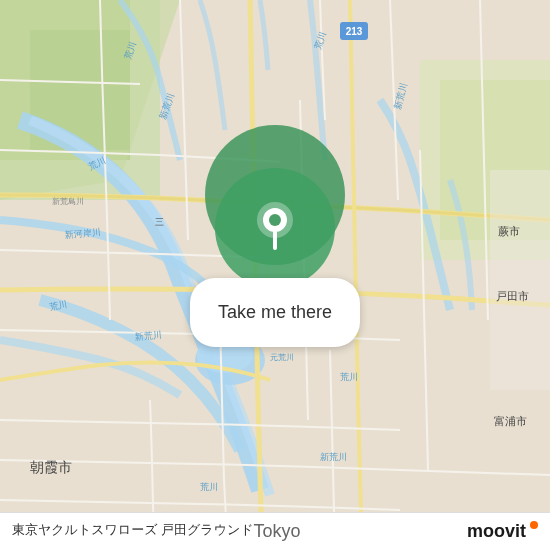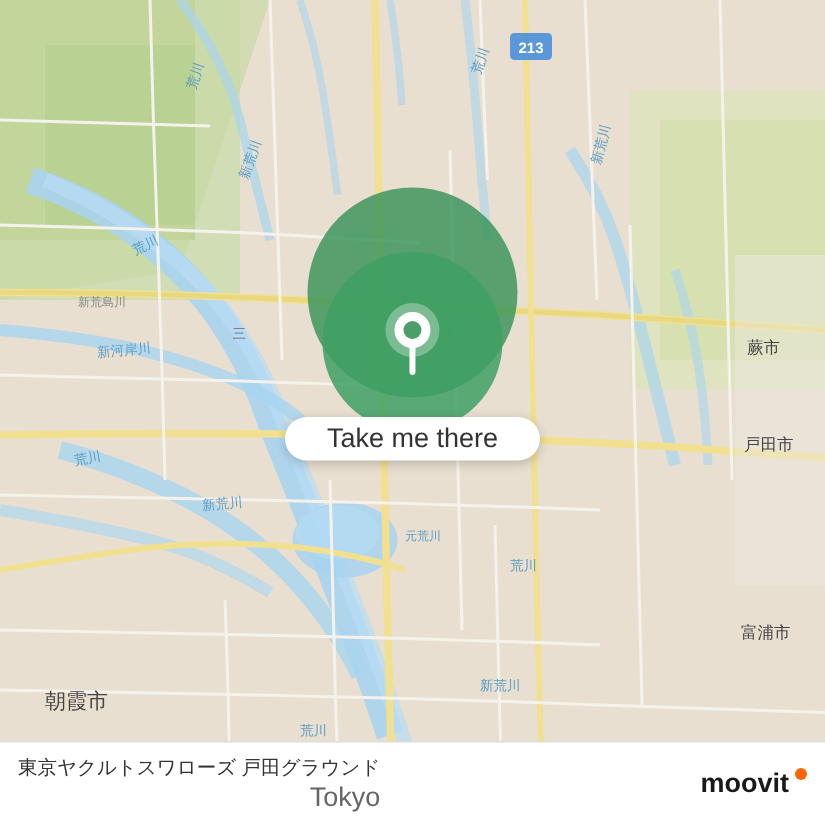--- a/index.html
+++ b/index.html
@@ -30,22 +30,21 @@
       padding: 8px 12px;
       display: flex;
       align-items: center;
       justify-content: space-between;
       border-top: 1px solid #ddd;
       z-index: 10;
     }
 
     .bottom-bar-left {
       display: flex;
-      flex-direction: column;
-      align-items: flex-end;
+      flex-direction: row;
     }
 
     .place-name {
       font-size: 13px;
       font-weight: 500;
       color: #333;
     }
 
     .place-city {
       font-size: 18px;
@@ -104,21 +103,21 @@
       display: flex;
       align-items: center;
       justify-content: center;
       margin-bottom: -10px;
     }
 
     .take-me-there-btn {
       background: white;
       border: none;
       border-radius: 25px;
-      padding: 4px 28px;
+      padding: 24px 28px;
       font-size: 18px;
       font-weight: 500;
       color: #333;
       cursor: pointer;
       box-shadow: 0 2px 8px rgba(0,0,0,0.2);
       white-space: nowrap;
       position: relative;
       z-index: 1;
     }
 

